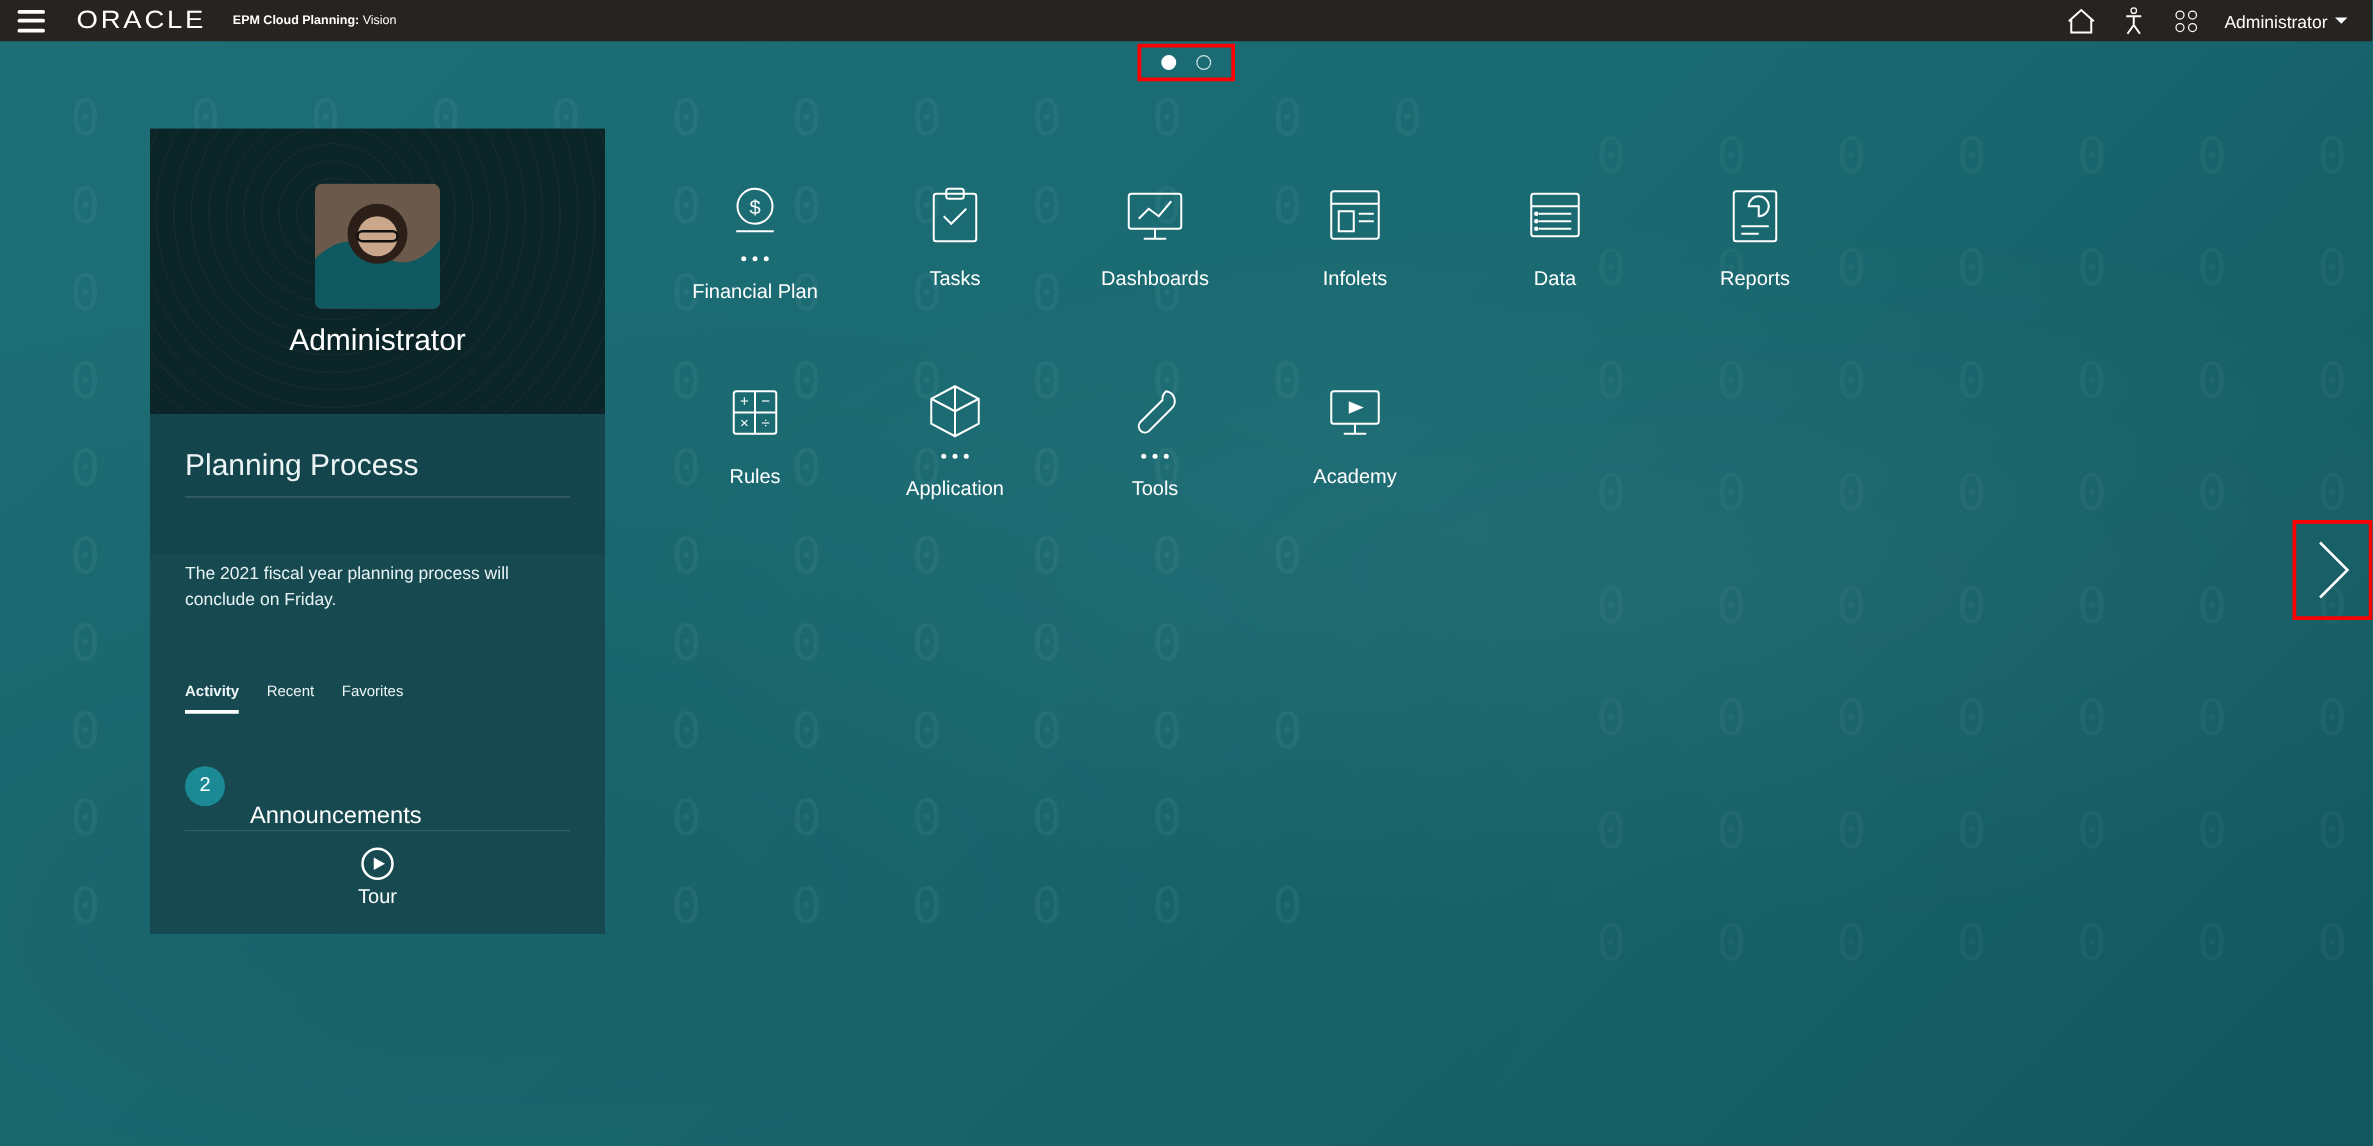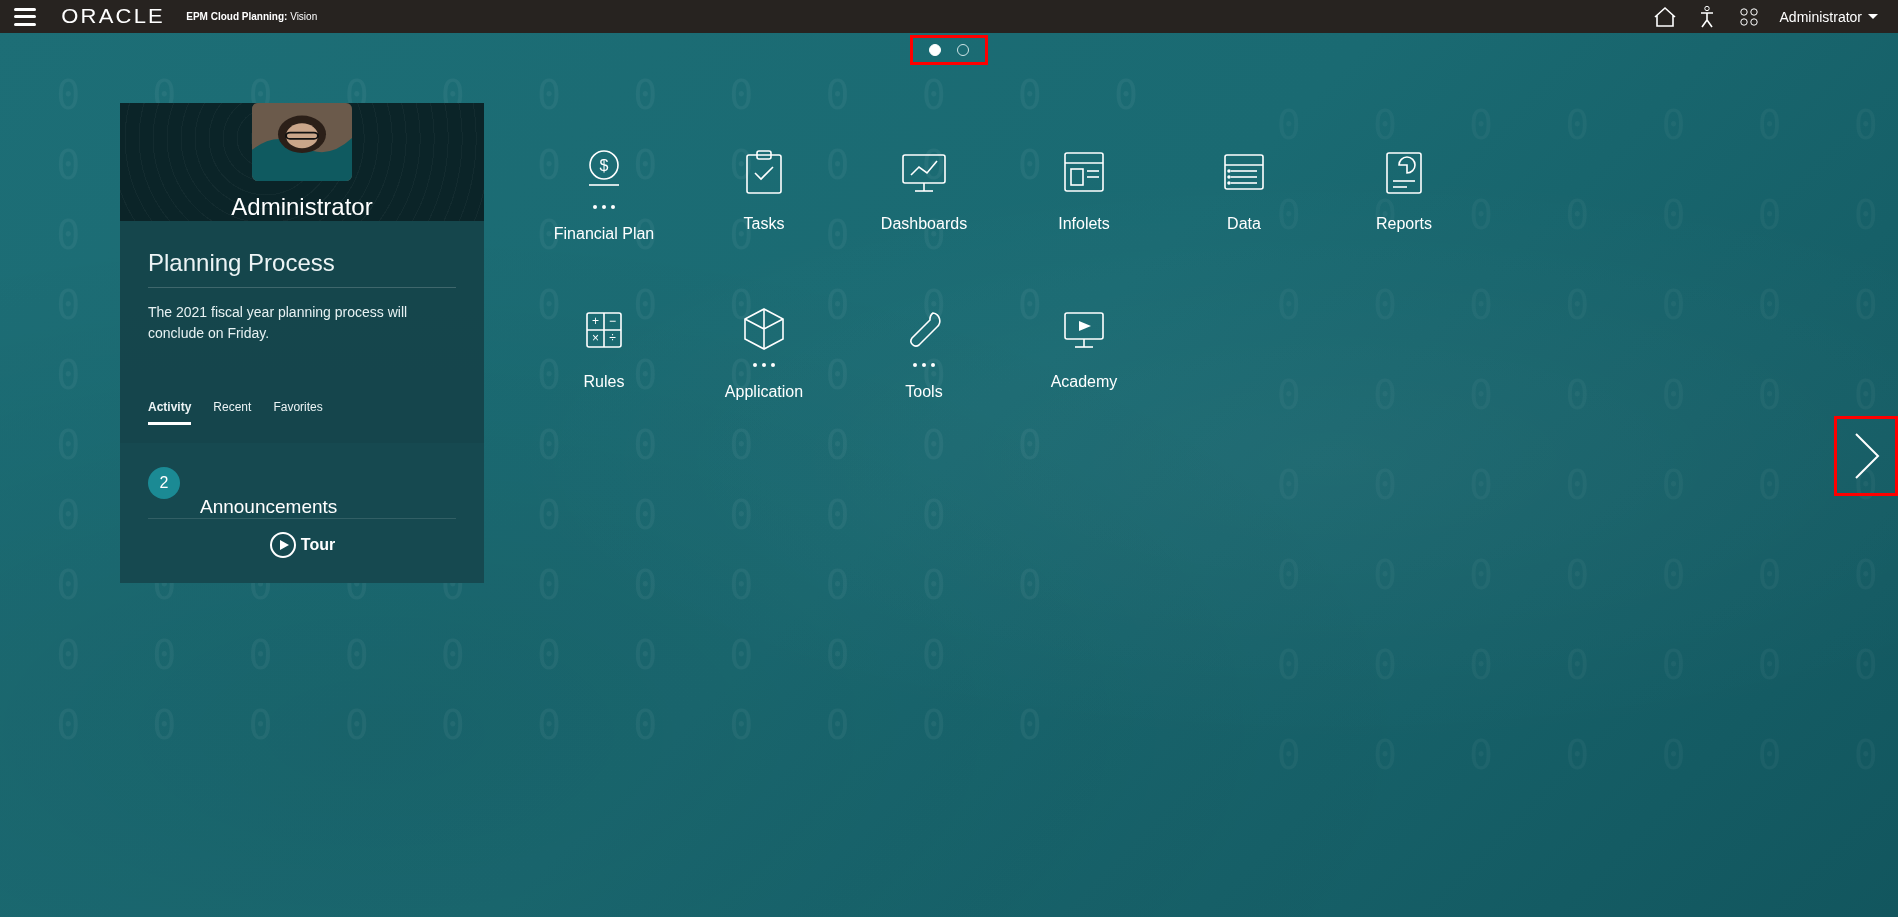--- a/index.html
+++ b/index.html
@@ -37,41 +37,41 @@
 .user-menu { display:flex; align-items:center; gap:6px; cursor:pointer; padding:0 6px 0 10px; font-size:14px; }
 .user-menu .caret { width:0; height:0; border-left:5px solid transparent; border-right:5px solid transparent; border-top:5px solid #fff; }
 
 
 .pager { position:absolute; z-index:4; left:50%; transform:translateX(-50%); top:35px; display:flex; gap:16px; align-items:center; justify-content:center; padding:6px 16px; border:3px solid #f00; background:rgba(26,106,114,0); }
 .pager .dot { width:12px; height:12px; border-radius:50%; border:1.5px solid #cfe5e7; cursor:pointer; }
 .pager .dot.active { background:#fff; border-color:#fff; }
 
 
 .content { position:relative; z-index:3; display:flex; height:calc(100% - 40px); }
-.card { margin:70px 0 0 120px; width:364px; height:480px; background:linear-gradient(180deg,#0d2b30 0%,#0c262b 340px,#184c53 340px,#17484f 100%); display:flex; flex-direction:column; }
+.card { margin:70px 0 0 120px; width:364px; height:644px; background:linear-gradient(180deg,#0d2b30 0%,#0c262b 340px,#184c53 340px,#17484f 100%); display:flex; flex-direction:column; }
 .card-top { height:230px; background:#0b2428; display:flex; flex-direction:column; align-items:center; justify-content:center; position:relative; overflow:hidden; }
 .card-top::before { content:""; position:absolute; inset:0; background:
   repeating-radial-gradient(circle at 40% 30%, rgba(255,255,255,.03) 0 1px, transparent 1px 14px);
   pointer-events:none;
 }
 .avatar { width:100px; height:100px; border-radius:6px; background:linear-gradient(150deg,#65564a 0%,#3a2e26 35%,#103a40 60%,#0f5a5f 100%); margin-bottom:12px; position:relative; overflow:hidden; }
 .avatar svg { width:100%; height:100%; }
 .card-top .name { color:#fff; font-size:24px; font-weight:400; }
 .card-body { padding:28px 28px 0; color:#ecf4f5; flex:1; display:flex; flex-direction:column; background:rgba(22,73,80,.9); }
 .card-body h2 { font-weight:400; font-size:24px; margin-bottom:10px; }
 .divider { height:1px; background:rgba(255,255,255,.18); margin-bottom:14px; }
-.card-body p { font-size:14px; line-height:1.5; color:#e7f2f3; }
+.card-body p { font-size:14px; line-height:1.5; color:#e7f2f3;margin-top:36px; }
 .tabs { display:flex; gap:22px; margin-top:56px; border-bottom:1px solid rgba(255,255,255,.0); }
 .tab { font-size:12px; color:#ecf4f5; padding-bottom:8px; cursor:pointer; font-weight:400; }
 .tab.active { font-weight:700; border-bottom:3px solid #fff; }
 .activity-row { display:flex; align-items:center; gap:20px; margin-top:22px; }
 .badge { width:32px; height:32px; border-radius:50%; background:#1b8a94; color:#fff; display:flex; align-items:center; justify-content:center; font-size:16px; }
 .activity-row .label { font-size:19px; color:#fff;margin-top:48px; }
 .card-footer { margin-top:auto; margin-bottom:20px; text-align:center; border-top:1px solid rgba(255,255,255,.12); padding-top:12px; }
-.tour { display:inline-flex; flex-direction:row; align-items:center; gap:4px; color:#fff; cursor:pointer; font-weight:700; }
+.tour { display:inline-flex; flex-direction:column; align-items:center; gap:4px; color:#fff; cursor:pointer; font-weight:400; }
 .tour svg { width:28px; height:28px; }
 
 
 .clusters { flex:1; padding:112px 40px 0 40px; }
 .cluster-row { display:grid; grid-template-columns:repeat(6,160px); gap:0; margin-bottom:60px; }
 .cluster { display:flex; flex-direction:column; align-items:center; gap:16px; color:#fff; cursor:pointer; }
 .cluster .ico { width:54px; height:54px; display:flex; align-items:center; justify-content:center; }
 .cluster svg { stroke:#fff; fill:none; stroke-width:1.6; }
 .cluster .dots { display:flex; gap:5px; margin-top:-10px; }
 .cluster .dots span { width:4px; height:4px; border-radius:50%; background:#fff; }

